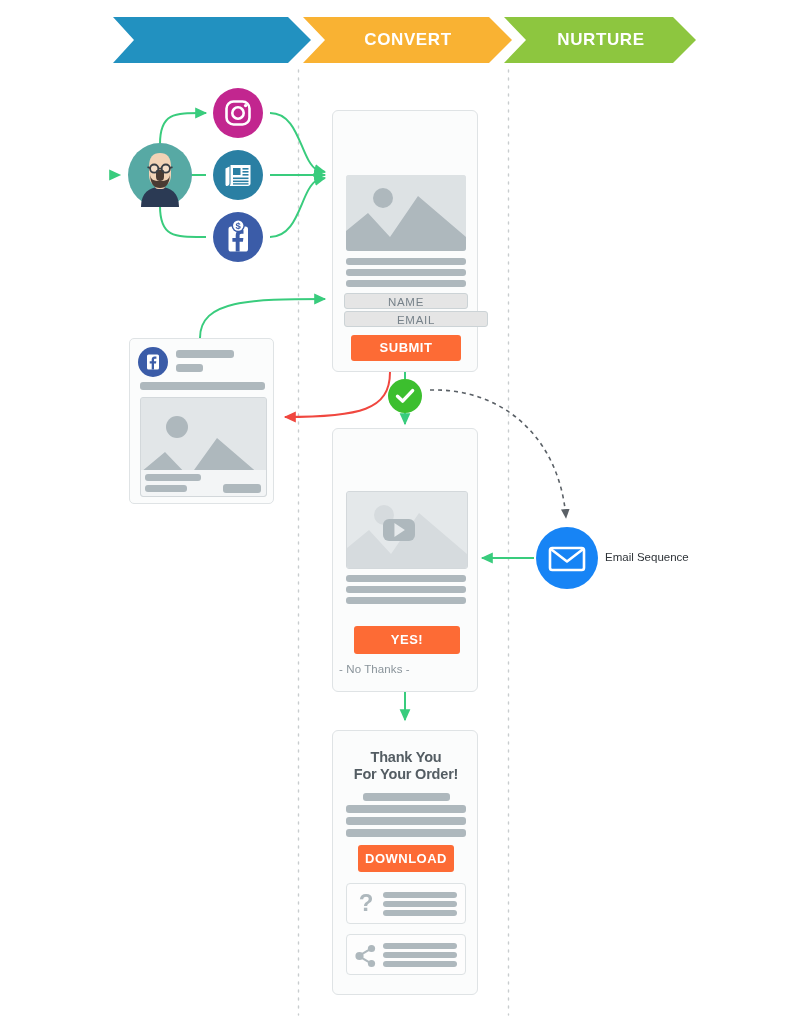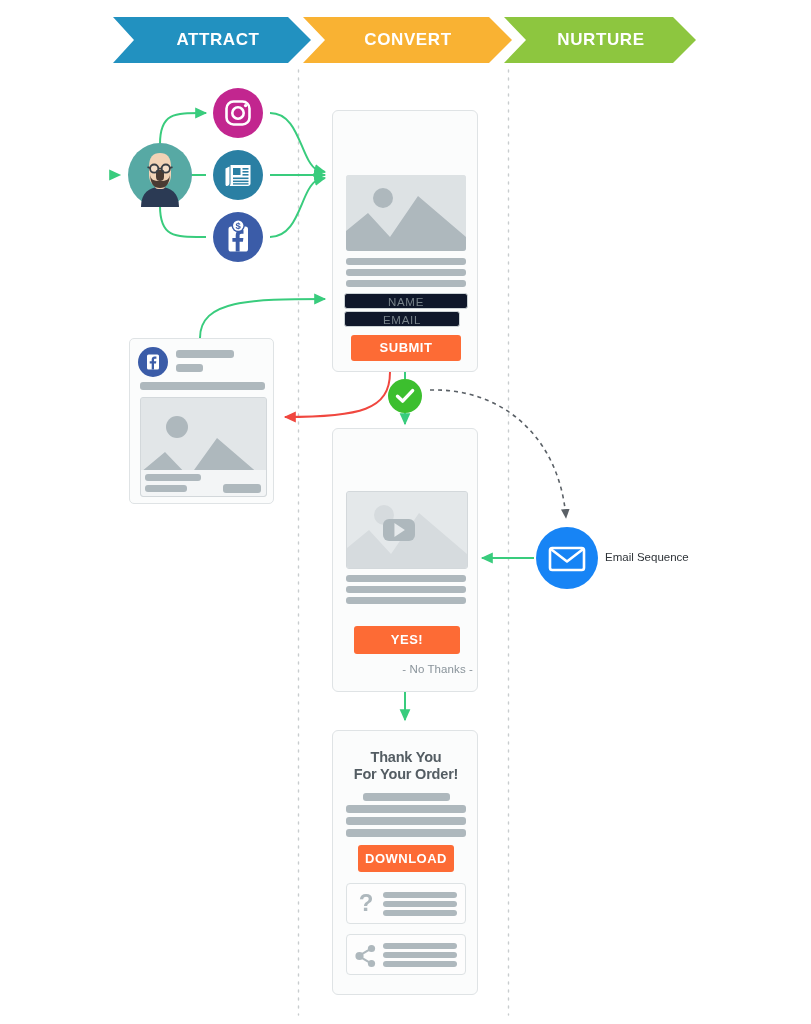--- a/index.html
+++ b/index.html
@@ -32,30 +32,30 @@
     text-align:center;color:#545d63;font-weight:bold;font-size:14.5px;
     line-height:17px;letter-spacing:-0.2px;
   }
   .hero{
     background:#e2e6e8;border-radius:3px;position:relative;overflow:hidden;
   }
   .hero.bordered{border:1px solid #d3d8db;}
   .hero svg{position:absolute;left:0;bottom:0;width:100%;height:100%;}
   .bar{background:#aeb8bd;border-radius:3px;}
   .field{
-    border:1px solid #ccd3d6;border-radius:3px;background:#0f172a;
+    border:1px solid #ccd3d6;border-radius:3px;background:#e5e5e5;
     color:#77828a;font-size:11.5px;text-align:center;letter-spacing:.7px;
     line-height:16px;box-sizing:border-box;
   }
   .cta{
     background:#fd6b35;border-radius:3px;color:#fff;font-weight:bold;
     text-align:center;letter-spacing:.5px;box-sizing:border-box;
   }
   .subtle-link{
-    text-align:right;color:#8a949b;font-size:11.5px;letter-spacing:.1px;
+    text-align:left;color:#8a949b;font-size:11.5px;letter-spacing:.1px;
   }
   .infobox{
     border:1px solid #dde2e4;border-radius:4px;background:#fdfdfd;
     box-sizing:border-box;position:relative;
   }
 
   
   .node{position:absolute;border-radius:50%;z-index:3;}
   .node svg{display:block;}
 
@@ -133,21 +133,20 @@
   <div class="banner">
     <svg width="811" height="46" viewBox="0 0 811 46">
 
       <path d="M113,0 L288,0 L311,23 L288,46 L113,46 L134,23 Z" fill="#2291c0"></path>
 
       <path d="M303,0 L489,0 L512,23 L489,46 L303,46 L325,23 Z" fill="#f9b233"></path>
 
       <path d="M504,0 L673,0 L696,23 L673,46 L504,46 L526,23 Z" fill="#8dc63f"></path>
     </svg>
   </div>
-  <div class="banner-label" style="left:125px;width:186px;">ATTRACT</div>
   <div class="banner-label" style="left:515px;width:172px;">NURTURE</div>
   <div class="banner-label" style="left:315px;width:186px;">CONVERT</div>
 
   <div class="node" style="left:128px;top:143px;width:64px;height:64px;">
     <svg width="64" height="64" viewBox="0 0 64 64">
       <circle cx="32" cy="32" r="32" fill="#57a9a4"></circle>
 
       <path d="M13,64 C13,50 21,44 32,44 C43,44 51,50 51,64 Z" fill="#2b3a54"></path>
 
       <rect x="27" y="38" width="10" height="8" rx="3" fill="#f0cdb0"></rect>
@@ -247,21 +246,21 @@
         <circle cx="37" cy="23" r="10" fill="#aeb8bd"></circle>
         <path d="M0,76 L0,56 L22,38 L44,62 L72,21 L120,62 L120,76 Z" fill="#aeb8bd"></path>
       </svg>
     </div>
 
     <div class="bar" style="position:absolute;left:13px;top:147px;width:120px;height:7px;"></div>
     <div class="bar" style="position:absolute;left:13px;top:158px;width:120px;height:7px;"></div>
     <div class="bar" style="position:absolute;left:13px;top:169px;width:120px;height:7px;"></div>
 
     <div class="field" style="position:absolute;left:11px;top:182px;width:124px;height:16px;">NAME</div>
-    <div class="field" style="position:absolute;left:11px;top:200px;width:116px;height:16px;">EMAIL</div>
+    <div class="field" style="position:absolute;left:11px;top:200px;width:144px;height:16px;">EMAIL</div>
 
     <div class="cta" style="position:absolute;left:18px;top:224px;width:110px;height:26px;
                             line-height:26px;font-size:13px;">SUBMIT</div>
   </div>
 
   <div class="node" style="left:388px;top:379px;width:34px;height:34px;">
     <svg width="34" height="34" viewBox="0 0 34 34">
       <circle cx="17" cy="17" r="17" fill="#3cbf2e"></circle>
       <path d="M9.5,17.2 L14.6,22.1 L24.6,11.6" fill="none" stroke="#ffffff" stroke-width="3.4" stroke-linecap="round" stroke-linejoin="round"></path>
     </svg>

